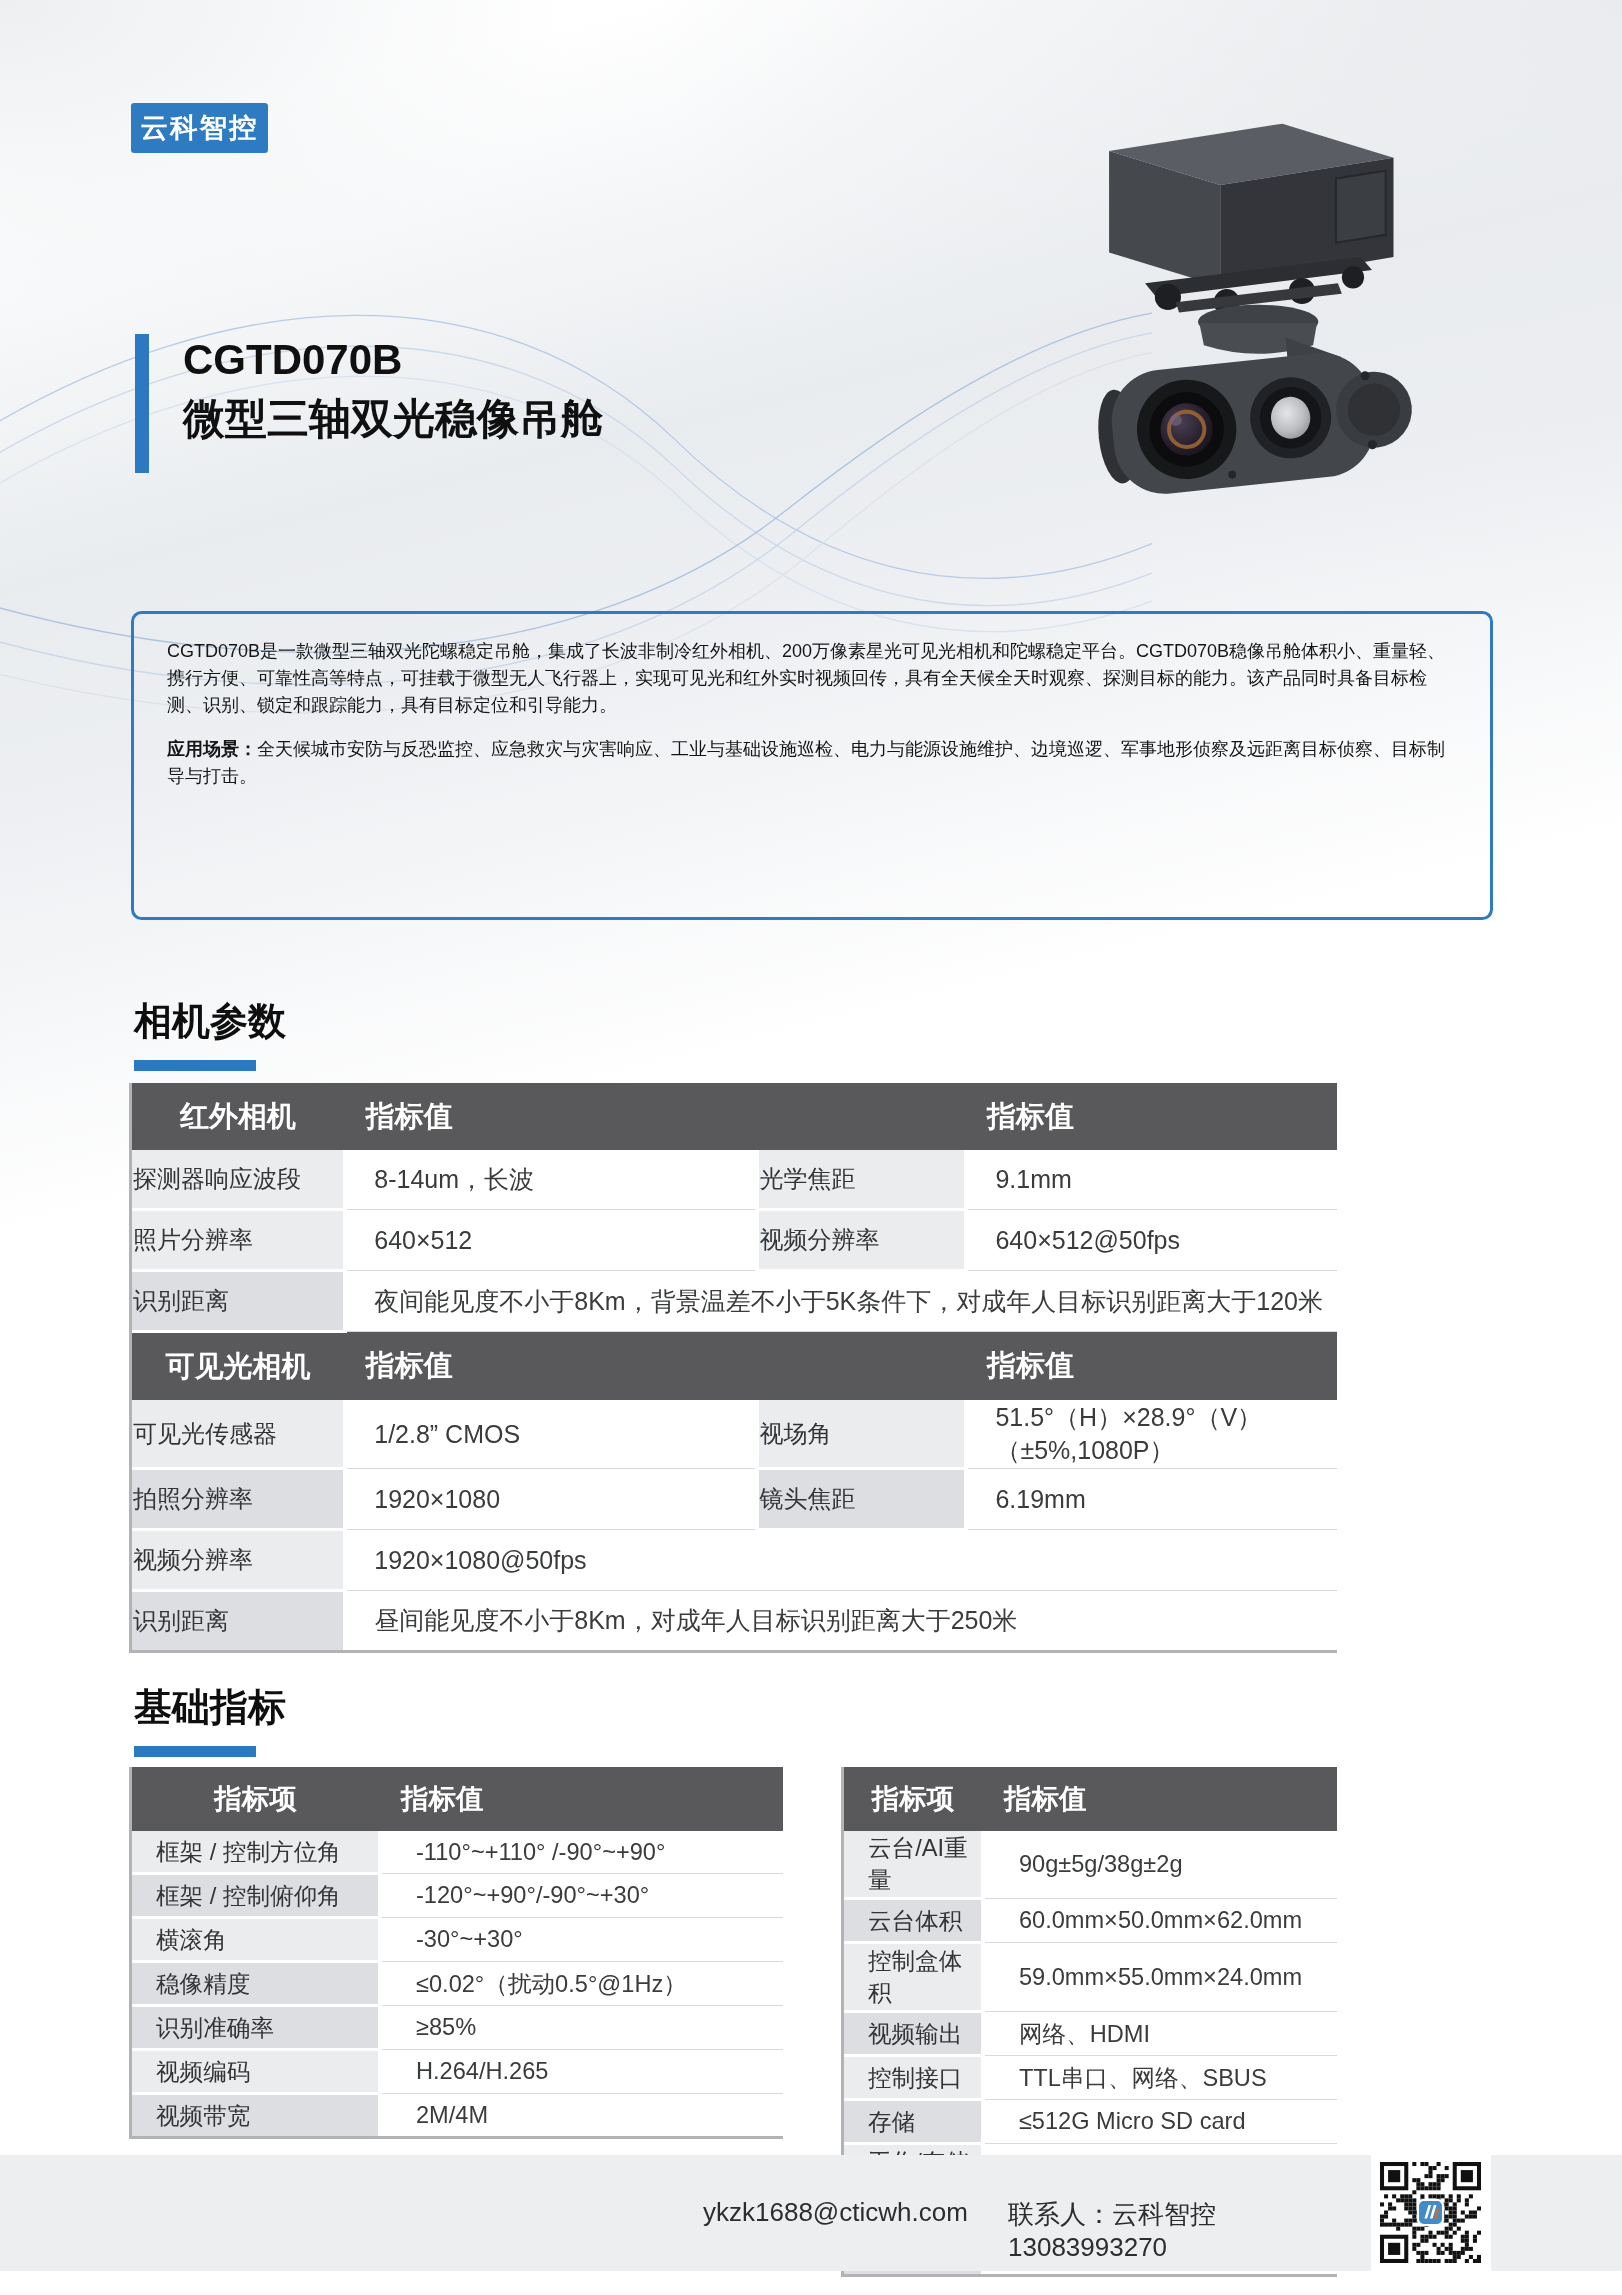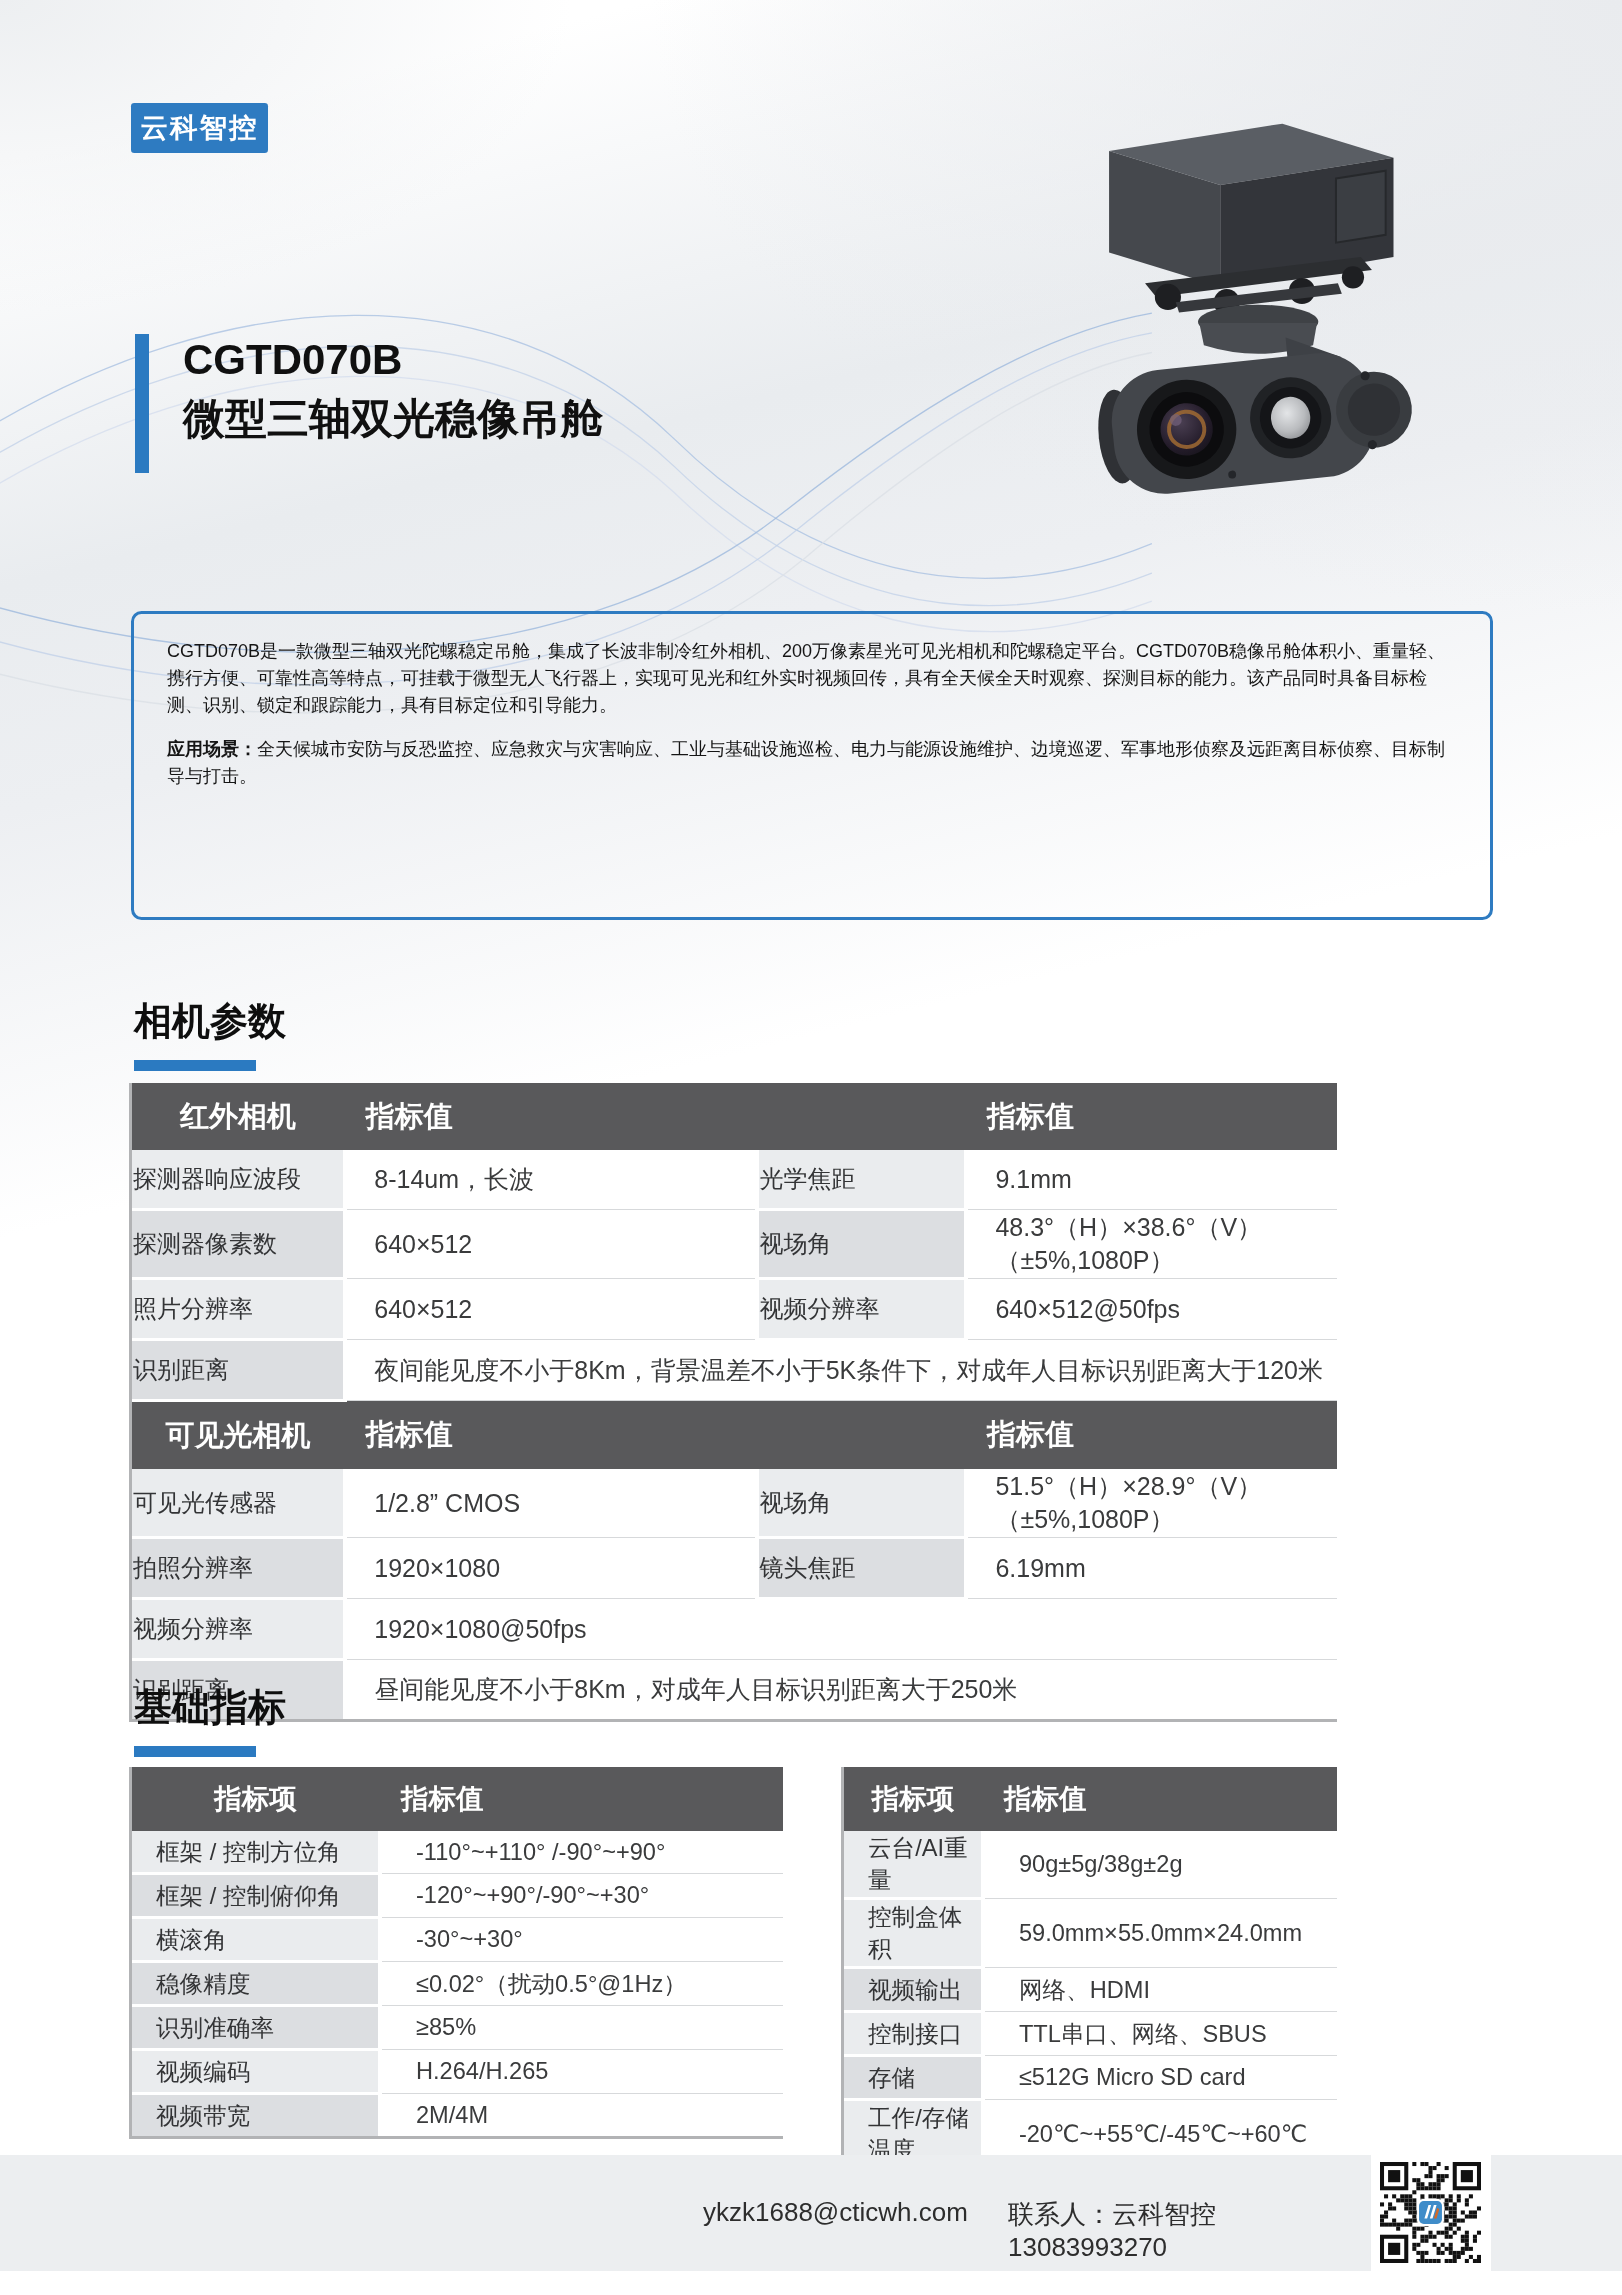--- a/index.html
+++ b/index.html
@@ -177,26 +177,20 @@
             <th class="h2">指标值</th>
             <th class="h3"></th>
             <th class="h2">指标值</th>
           </tr>
           <tr>
             <td class="lbl c1">探测器响应波段</td>
             <td class="val">8-14um，长波</td>
             <td class="lbl c3">光学焦距</td>
             <td class="val">9.1mm</td>
           </tr>
-          <tr class="alt">
-            <td class="lbl c1">探测器像素数</td>
-            <td class="val">640×512</td>
-            <td class="lbl c3">视场角</td>
-            <td class="val">48.3°（H）×38.6°（V）（±5%,1080P）</td>
-          </tr>
           <tr>
             <td class="lbl c1">照片分辨率</td>
             <td class="val">640×512</td>
             <td class="lbl c3">视频分辨率</td>
             <td class="val">640×512@50fps</td>
           </tr>
           <tr class="alt">
             <td class="lbl c1">识别距离</td>
             <td class="val" colspan="3">夜间能见度不小于8Km，背景温差不小于5K条件下，对成年人目标识别距离大于120米</td>
           </tr>
@@ -283,20 +277,24 @@
             <col style="width:404px">
           </colgroup>
         <tbody>
           <tr class="hdr">
             <th class="h1">指标项</th>
             <th class="h2">指标值</th>
           </tr>
           <tr>
               <td class="lbl c1">云台/AI重量</td>
               <td class="val">90g±5g/38g±2g</td>
+            </tr>
+          <tr class="alt">
+              <td class="lbl c1">云台体积</td>
+              <td class="val">60.0mm×50.0mm×62.0mm</td>
             </tr>
           <tr>
               <td class="lbl c1">控制盒体积</td>
               <td class="val">59.0mm×55.0mm×24.0mm</td>
             </tr>
           <tr class="alt">
               <td class="lbl c1">视频输出</td>
               <td class="val">网络、HDMI</td>
             </tr>
           <tr>

